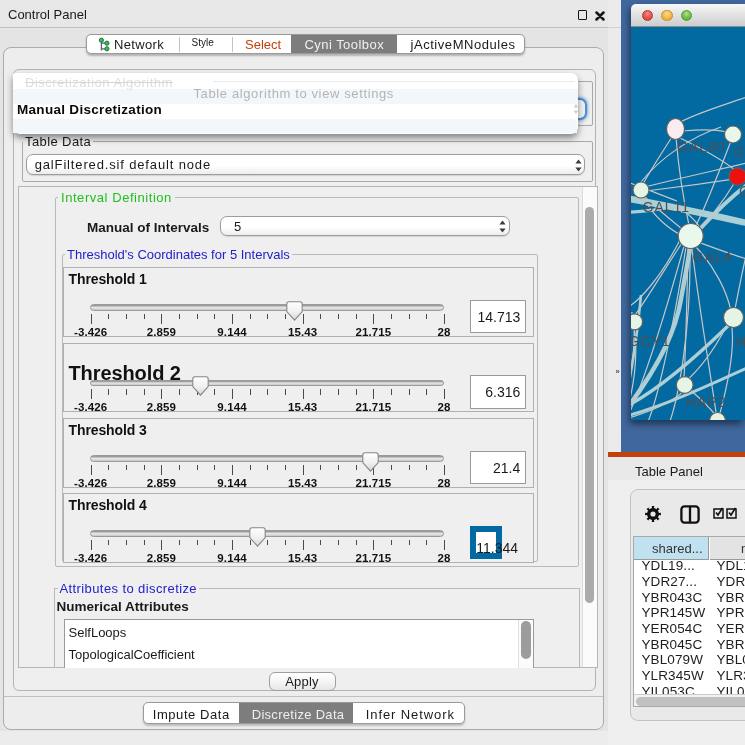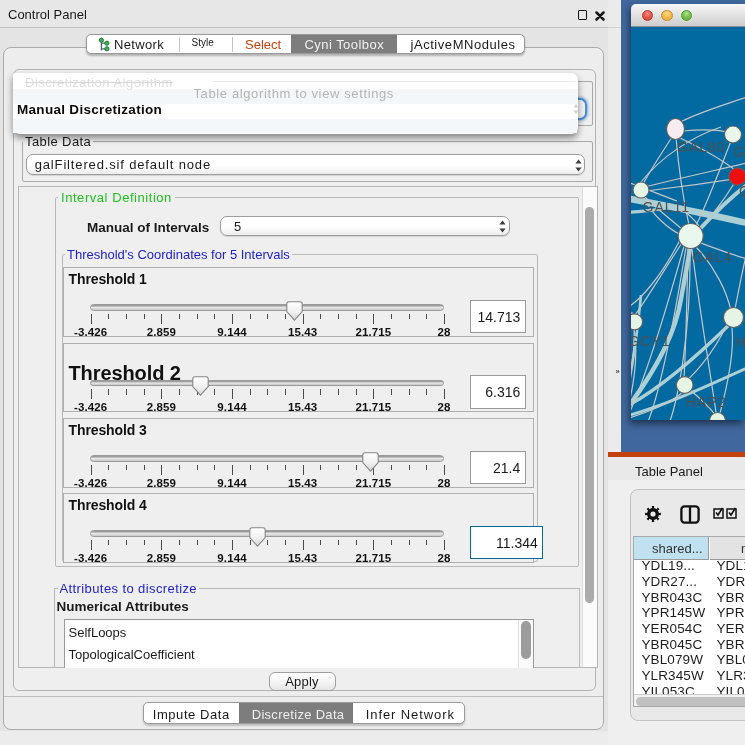--- a/index.html
+++ b/index.html
@@ -240,21 +240,21 @@
         <svg class="abs" style="left:184.5px;top:32.5px;" width="17" height="20" viewBox="0 0 17 20">
           <path d="M3 0.8 H14 A2.2 2.2 0 0 1 16.2 3 V10.5 L8.5 19.2 L0.8 10.5 V3 A2.2 2.2 0 0 1 3 0.8 Z" fill="url(#tg3)" stroke="#868686" stroke-width="1.1"></path>
           <defs>
             <linearGradient id="tg3" x1="0" y1="0" x2="0" y2="1">
               <stop offset="0" stop-color="#ffffff"></stop>
               <stop offset="0.55" stop-color="#f0f0f0"></stop>
               <stop offset="1" stop-color="#d5d5d5"></stop>
             </linearGradient>
           </defs>
         </svg>
-        <div class="abs" style="left:406.3px;top:31.6px;width:73px;height:33.5px;background:#fff;border:1px solid #0369a1;font-size:14px;color:#1a1a1a;text-align:right;line-height:32px;padding-right:4.5px;">11.344</div>
+        <div class="abs" style="left:406.3px;top:31.6px;width:32px;height:33.5px;background:#fff;border:6px solid #0369a1;font-size:14px;color:#1a1a1a;text-align:right;line-height:32px;padding-right:4.5px;">11.344</div>
       </div>
     </div>
 
   <div class="abs" style="left:53.5px;top:587.5px;width:526px;height:80px;border:1px solid #b9b9b9;border-bottom:none;"></div>
   <div class="abs" style="left:57.5px;top:581px;background:#efefef;padding:0 2px;font-size:13px;letter-spacing:0.4px;color:#2222cc;">Attributes to discretize</div>
   <div class="abs bold" style="left:56.5px;top:598.5px;font-size:13.5px;color:#1a1a1a;">Numerical Attributes</div>
 
   <div class="abs" style="left:64px;top:619px;width:469.5px;height:49px;background:#ffffff;border:1px solid #9a9a9a;border-bottom:none;overflow:hidden;">
     <div style="font-size:13px;color:#1a1a1a;padding-left:3.5px;line-height:22px;padding-top:1.5px;">SelfLoops<br>TopologicalCoefficient<br>BetweennessCentrality</div>
     <div class="abs" style="right:0;top:0;width:15px;height:49px;background:#fbfbfb;border-left:1px solid #e0e0e0;"></div>

